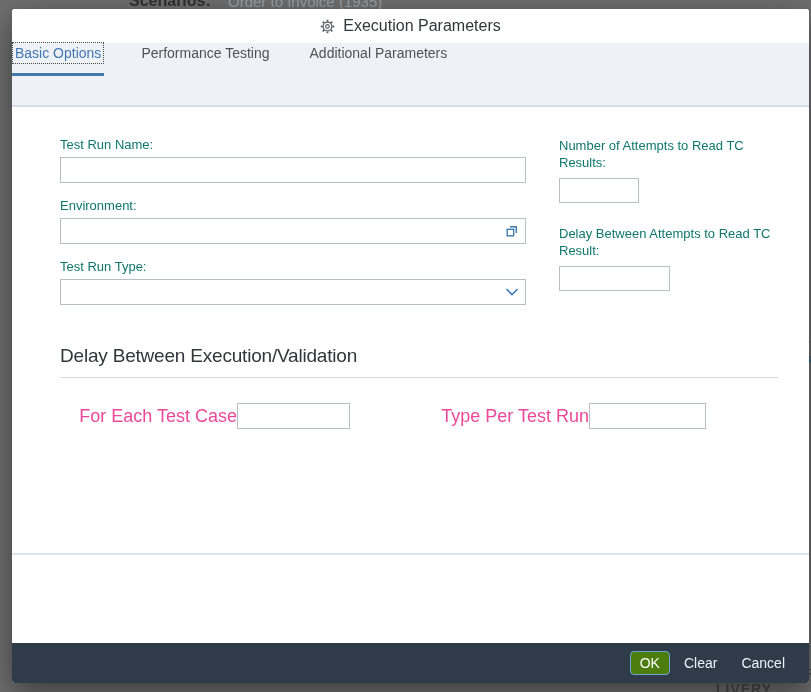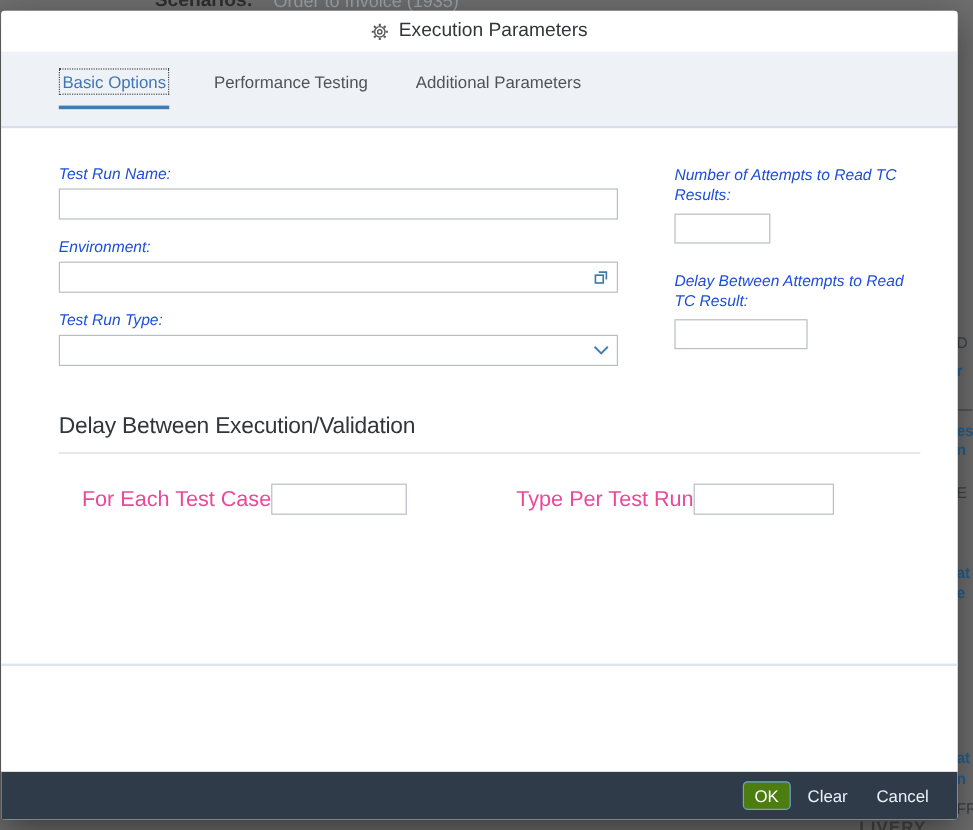--- a/index.html
+++ b/index.html
@@ -15,54 +15,54 @@
   .backdrop { position:absolute; inset:0; }
   .bd-top-label { position:absolute; left:129px; top:-8px; font-size:16px; font-weight:700; color:#2f2f2f; }
   .bd-top-link  { position:absolute; left:228px; top:-7px; font-size:15px; color:#97a0a8; }
   .bd-bottom    { position:absolute; left:716px; top:681px; font-size:14px; font-weight:700; color:#474747; letter-spacing:1px; }
   .frag { position:absolute; left:797px; width:14px; overflow:hidden; font-size:13px; font-weight:700; white-space:nowrap; }
   .frag.blue { color:#25608f; }
   .frag.dark { color:#3c4248; font-weight:400; }
 
   
   .dialog {
-    position:absolute; left:1px; top:9px; width:797px; height:674px;
+    position:absolute; left:12px; top:9px; width:797px; height:674px;
     background:#fff; border-radius:3px;
     box-shadow:0 10px 30px rgba(0,0,0,.45);
     display:flex; flex-direction:column; overflow:hidden;
   }
 
   .dlg-header {
     height:34px; flex:0 0 34px; background:#fff;
     display:flex; align-items:center; justify-content:center; gap:8px;
   }
   .dlg-title { font-size:16px; color:#32363a; }
 
   .dlg-tabs {
     height:64px; flex:0 0 64px; background:#eef2f6;
     border-bottom:2px solid #d6e0ec;
-    display:flex; align-items:center; padding-left:48px; gap:34px;
+    display:flex; align-items:flex-start; gap:34px;
   }
   .tab {
     position:relative; font-size:14px; color:#4f5356;
     padding:2px 3px 15px 3px; cursor:pointer;
   }
   .tab.selected { color:#4077b4; }
   .tab.selected .tab-label { outline:1px dotted #4a4a4a; outline-offset:2px; }
   .tab.selected::after {
     content:""; position:absolute; left:0; right:0; bottom:0; height:3px; background:#427cac;
   }
 
   .dlg-body { flex:1 1 auto; background:#fff; position:relative; }
 
   .columns { display:flex; padding:30px 26px 0 48px; }
   .col-left { width:466px; flex:0 0 466px; }
-  .col-right { width:218px; margin-left:47px; }
-
-  .fld-label { display:block; font-size:13px; color:#1d4ed8; margin-bottom:5px;font-style:italic; }
+  .col-right { width:218px; margin-left:33px; }
+
+  .fld-label { display:block; font-size:13px; color:#0f766e; margin-bottom:5px; }
   .fld { margin-bottom:15px; }
   .inp {
     width:100%; height:26px; border:1px solid #b9bec4; background:#fff;
     font-family:"Liberation Sans",sans-serif; font-size:13px; color:#32363a; padding:0 6px;
   }
   .inp-wrap { position:relative; }
   .inp-icon {
     position:absolute; right:7px; top:50%; transform:translateY(-50%);
     display:flex; align-items:center; cursor:pointer;
   }

